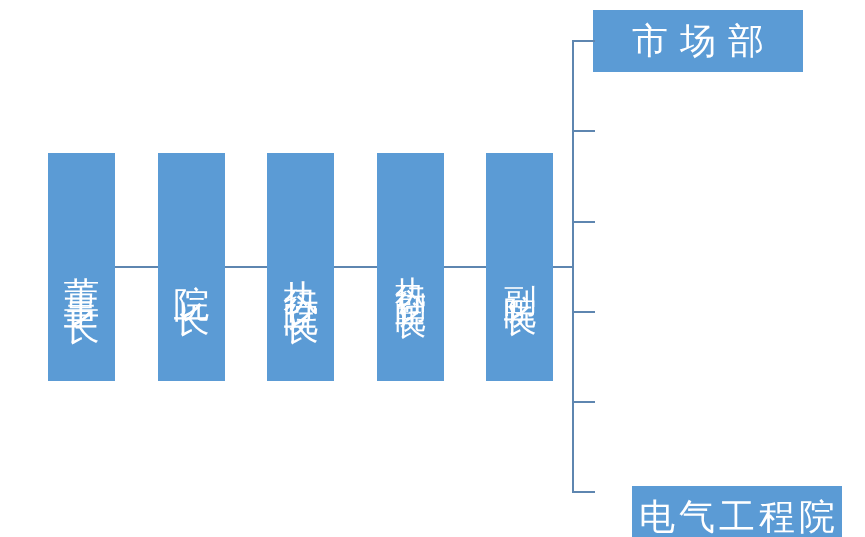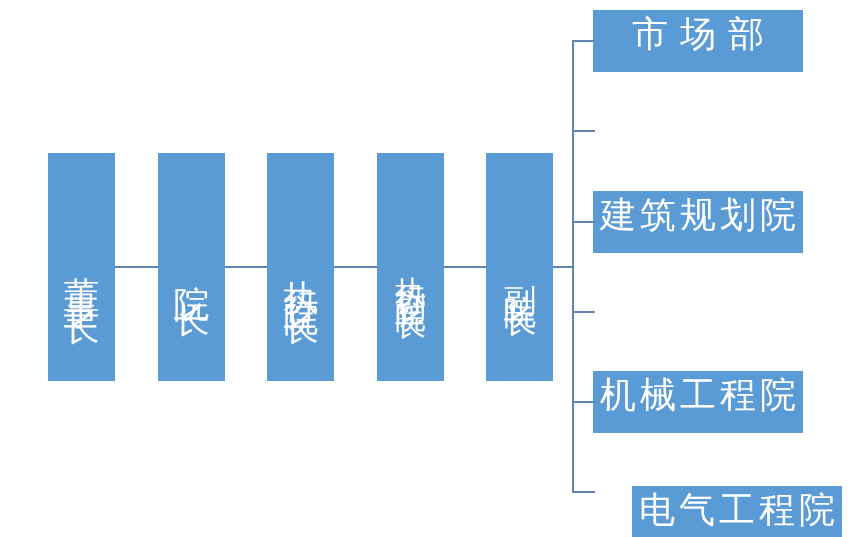--- a/index.html
+++ b/index.html
@@ -44,20 +44,21 @@
   .vtext { padding-top: 10px; }
 
   
   .hbox {
     position: absolute;
     left: 593px;
     width: 210px;
     height: 62px;
     background: var(--box-fill, #5B9BD5);
     display: flex;
+    align-items: center;
     justify-content: center;
     color: var(--box-text, #ffffff);
     font-size: 36px;
     letter-spacing: 4px;
     white-space: nowrap;
   }
   .hbox span { text-indent: 4px; }
   .dept-0 { top: 10px;  letter-spacing: 12px; }
   .dept-0 span { text-indent: 12px; }
   .dept-1 { top: 100px; }
@@ -103,26 +104,20 @@
   <div class="vbox chain-3">
     <span class="vtext">执行副院长</span>
   </div>
   <div class="vbox chain-4">
     <span class="vtext">副院长</span>
   </div>
 
   <div class="hbox dept-0">
     <span>市场部</span>
   </div>
-  <div class="hbox dept-2">
-    <span>建筑规划院</span>
-  </div>
-  <div class="hbox dept-4">
-    <span>机械工程院</span>
-  </div>
   <div class="hbox dept-5">
     <span>电气工程院</span>
   </div>
 
   <div class="cline h-line link-0"></div>
   <div class="cline h-line link-1"></div>
   <div class="cline h-line link-2"></div>
   <div class="cline h-line link-3"></div>
   <div class="cline h-line link-4"></div>
   <div class="cline v-line trunk"></div>

